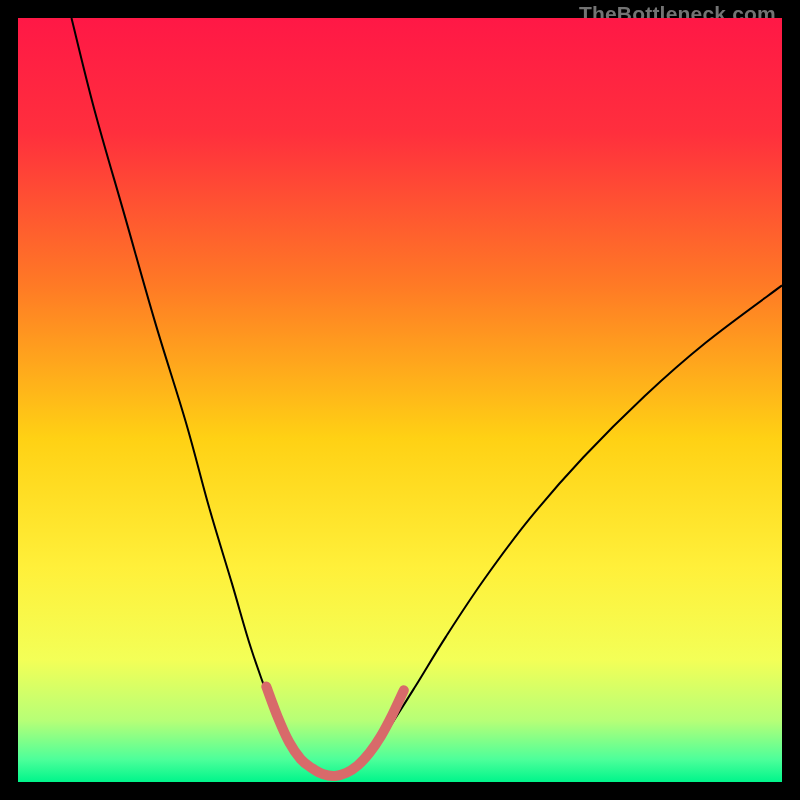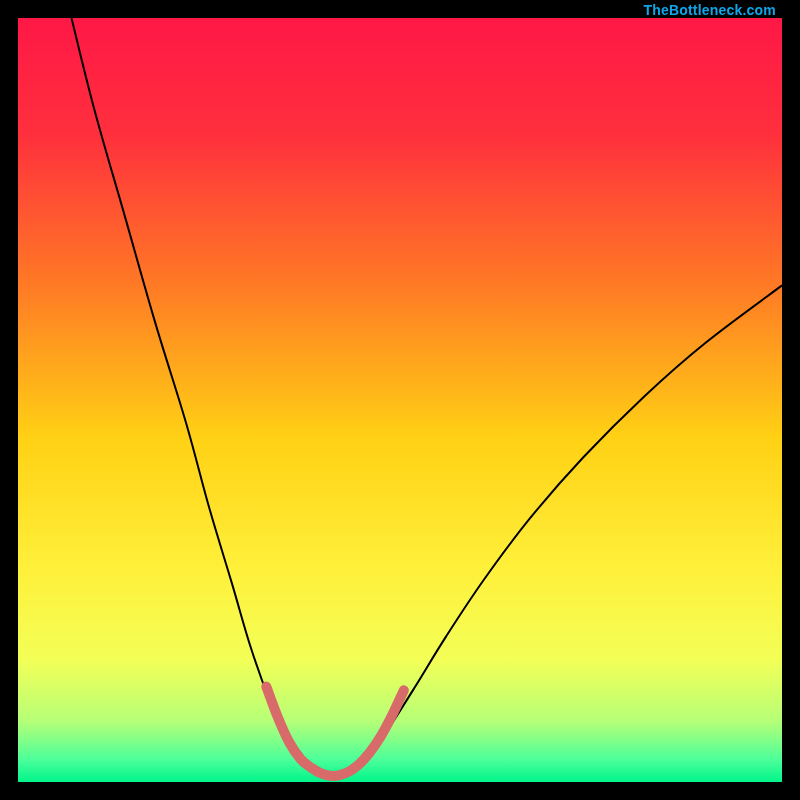--- a/index.html
+++ b/index.html
@@ -16,22 +16,22 @@
     left: 18px;
     top: 18px;
     width: 764px;
     height: 764px;
     background: #000;
   }
   .watermark {
     position: absolute;
     top: 2px;
     right: 24px;
-    color: #0ea5e9;
-    font-size: 14px;
+    color: #737373;
+    font-size: 21px;
     font-weight: 600;
     letter-spacing: 0.2px;
     text-align: right;
   }
   svg { display: block; }
 </style>
 </head>
 <body>
 
 <div class="watermark">TheBottleneck.com</div>

